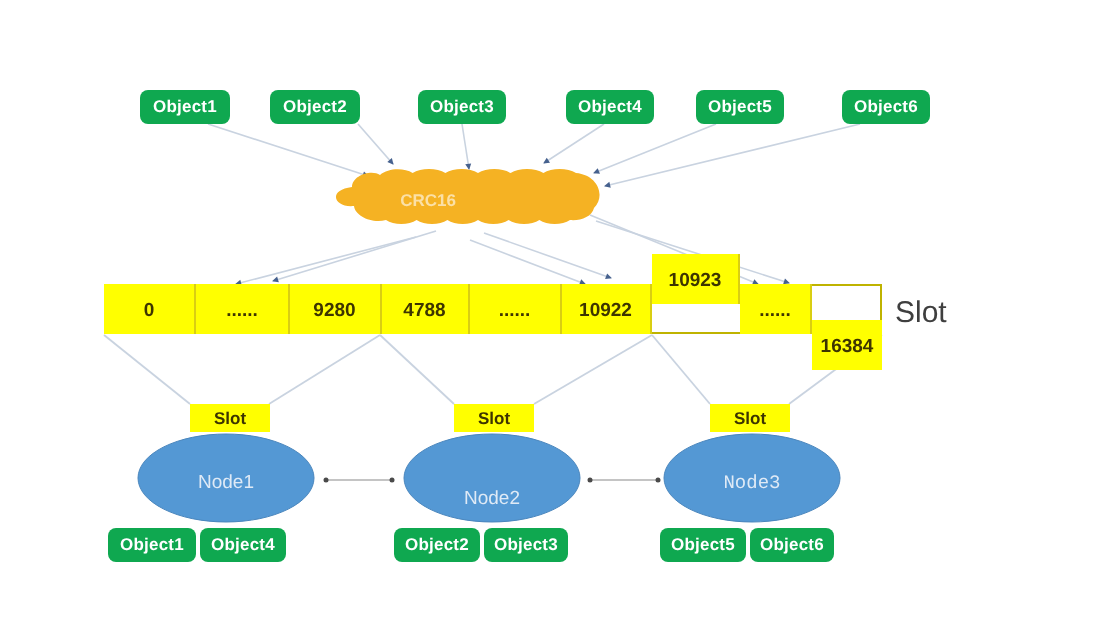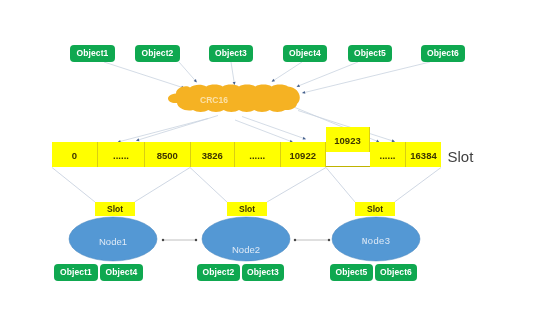--- a/index.html
+++ b/index.html
@@ -77,27 +77,27 @@
       <div class="obj" style="left: 135px; top: 45px; width: 45px; height: 17px; background: rgb(15, 168, 80); color: rgb(255, 255, 255);">Object2</div>
       <div class="obj" style="left: 209px; top: 45px; width: 44px; height: 17px; background: rgb(15, 168, 80); color: rgb(255, 255, 255);">Object3</div>
       <div class="obj" style="left: 283px; top: 45px; width: 44px; height: 17px; background: rgb(15, 168, 80); color: rgb(255, 255, 255);">Object4</div>
       <div class="obj" style="left: 348px; top: 45px; width: 44px; height: 17px; background: rgb(15, 168, 80); color: rgb(255, 255, 255);">Object5</div>
       <div class="obj" style="left: 421px; top: 45px; width: 44px; height: 17px; background: rgb(15, 168, 80); color: rgb(255, 255, 255);">Object6</div>
     </div>
   <div id="slotrow">
       <div class="rowframe" style="left: 52px; top: 142px; width: 389px; height: 25px; border: 1px solid rgb(191, 179, 0);"></div>
       <div class="cell" style="left: 52px; top: 142px; width: 46px; height: 25px; background: rgb(255, 255, 0); color: rgb(61, 52, 0); border-right: 1px solid rgb(217, 206, 18);">0</div>
       <div class="cell" style="left: 98px; top: 142px; width: 47px; height: 25px; background: rgb(255, 255, 0); color: rgb(61, 52, 0); border-right: 1px solid rgb(217, 206, 18);">......</div>
-      <div class="cell" style="left: 145px; top: 142px; width: 45.5px; height: 25px; background: rgb(255, 255, 0); color: rgb(61, 52, 0); border-right: 1px solid rgb(217, 206, 18);">8500</div>
-      <div class="cell" style="left: 190.5px; top: 142px; width: 44.5px; height: 25px; background: rgb(255, 255, 0); color: rgb(61, 52, 0); border-right: 1px solid rgb(217, 206, 18);">3826</div>
+      <div class="cell" style="left: 145px; top: 142px; width: 45.5px; height: 25px; background: rgb(255, 255, 0); color: rgb(61, 52, 0); border-right: 1px solid rgb(217, 206, 18);">9280</div>
+      <div class="cell" style="left: 190.5px; top: 142px; width: 44.5px; height: 25px; background: rgb(255, 255, 0); color: rgb(61, 52, 0); border-right: 1px solid rgb(217, 206, 18);">4788</div>
       <div class="cell" style="left: 235px; top: 142px; width: 45.5px; height: 25px; background: rgb(255, 255, 0); color: rgb(61, 52, 0); border-right: 1px solid rgb(217, 206, 18);">......</div>
       <div class="cell" style="left: 280.5px; top: 142px; width: 45.5px; height: 25px; background: rgb(255, 255, 0); color: rgb(61, 52, 0); border-right: 1px solid rgb(217, 206, 18); text-align: right;">10922</div>
       <div class="cell" style="left: 326px; top: 127px; width: 44px; height: 25px; background: rgb(255, 255, 0); color: rgb(61, 52, 0); border-right: 1px solid rgb(217, 206, 18);">10923</div>
       <div class="cell" style="left: 370px; top: 142px; width: 36px; height: 25px; background: rgb(255, 255, 0); color: rgb(61, 52, 0); border-right: 1px solid rgb(217, 206, 18);">......</div>
-      <div class="cell" style="left: 406px; top: 142px; width: 35px; height: 25px; background: rgb(255, 255, 0); color: rgb(61, 52, 0);">16384</div>
+      <div class="cell" style="left: 406px; top: 160px; width: 35px; height: 25px; background: rgb(255, 255, 0); color: rgb(61, 52, 0);">16384</div>
     </div>
   <div id="slotlbls">
       <div class="slotlbl" style="left: 95px; top: 202px; width: 40px; height: 14px; background: rgb(255, 255, 0); color: rgb(61, 52, 0);">Slot</div>
       <div class="slotlbl" style="left: 227px; top: 202px; width: 40px; height: 14px; background: rgb(255, 255, 0); color: rgb(61, 52, 0);">Slot</div>
       <div class="slotlbl" style="left: 355px; top: 202px; width: 40px; height: 14px; background: rgb(255, 255, 0); color: rgb(61, 52, 0);">Slot</div>
     </div>
   <div id="nodelbls">
       <div class="nodelbl" style="left: 73px; top: 236.5px; width: 80px; color: rgb(223, 234, 246);">Node1</div>
       <div class="nodelbl" style="left: 206px; top: 245px; width: 80px; color: rgb(223, 234, 246);">Node2</div>
       <div class="nodelbl" style="left: 336px; top: 236.5px; width: 80px; color: rgb(223, 234, 246); font-family: Liberation Mono, monospace;">Node3</div>

